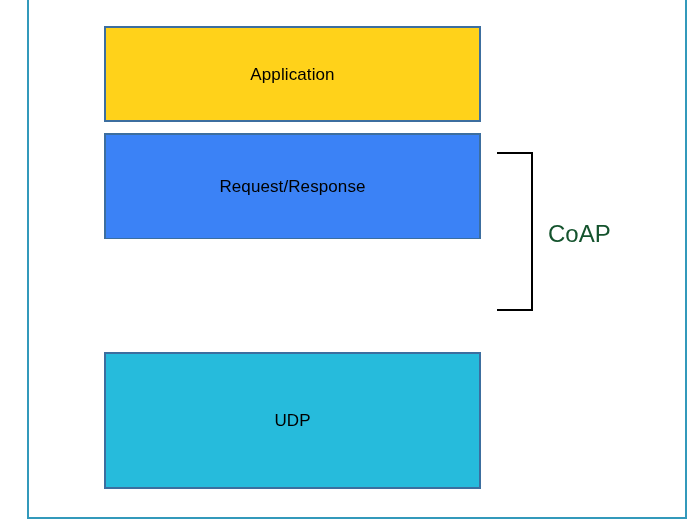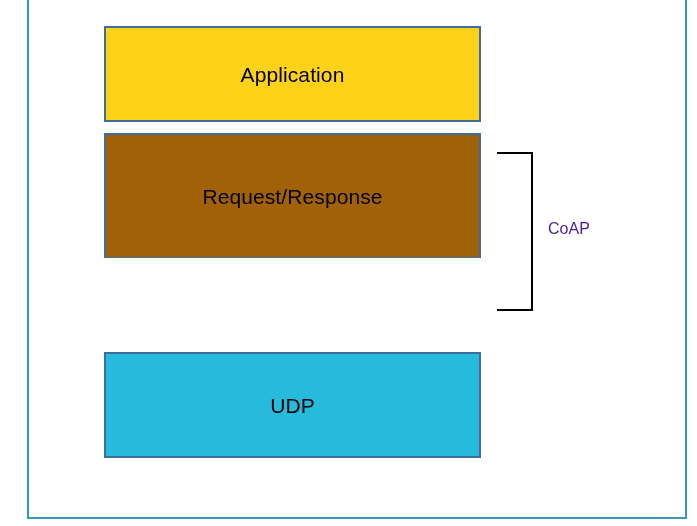--- a/index.html
+++ b/index.html
@@ -34,46 +34,46 @@
   .layer-box {
     position: absolute;
     left: 104px;
     width: 377px;
     box-sizing: border-box;
     border: 2px solid #3c6e9f;
     display: flex;
     align-items: center;
     justify-content: center;
     color: #000000;
-    font-size: 21px;
+    font-size: 17px;
     font-family: "Liberation Sans", sans-serif;
     line-height: 1;
     letter-spacing: 0.1px;
   }
 
   .box-application {
     top: 26px;
     height: 96px;
     background: #ffd21a;
   }
   .box-request {
     top: 133px;
-    height: 125px;
-    background: #a16207;
+    height: 106px;
+    background: #3b82f6;
     border-bottom-width: 1px;
   }
   .box-messages {
     top: 232px;
     height: 96px;
     background: #8fc05a;
     border-top-width: 1px;
   }
   .box-udp {
     top: 352px;
-    height: 106px;
+    height: 137px;
     background: #26bbdc;
   }
 
   
   .coap-bracket {
     position: absolute;
     left: 497px;
     top: 152px;
     width: 36px;
     height: 159px;
@@ -81,22 +81,22 @@
     border: 2px solid #000000;
     border-left: none;
     background: transparent;
     pointer-events: none;
   }
 
   .coap-label {
     position: absolute;
     left: 548px;
     top: 220px;
-    font-size: 16px;
-    color: #4c1d95;
+    font-size: 24px;
+    color: #14532d;
     font-family: "Liberation Sans", sans-serif;
     white-space: nowrap;
   }
 </style>
 </head>
 <body>
 
 <div id="canvas">
 
   <div class="frame-edge frame-left"></div>

